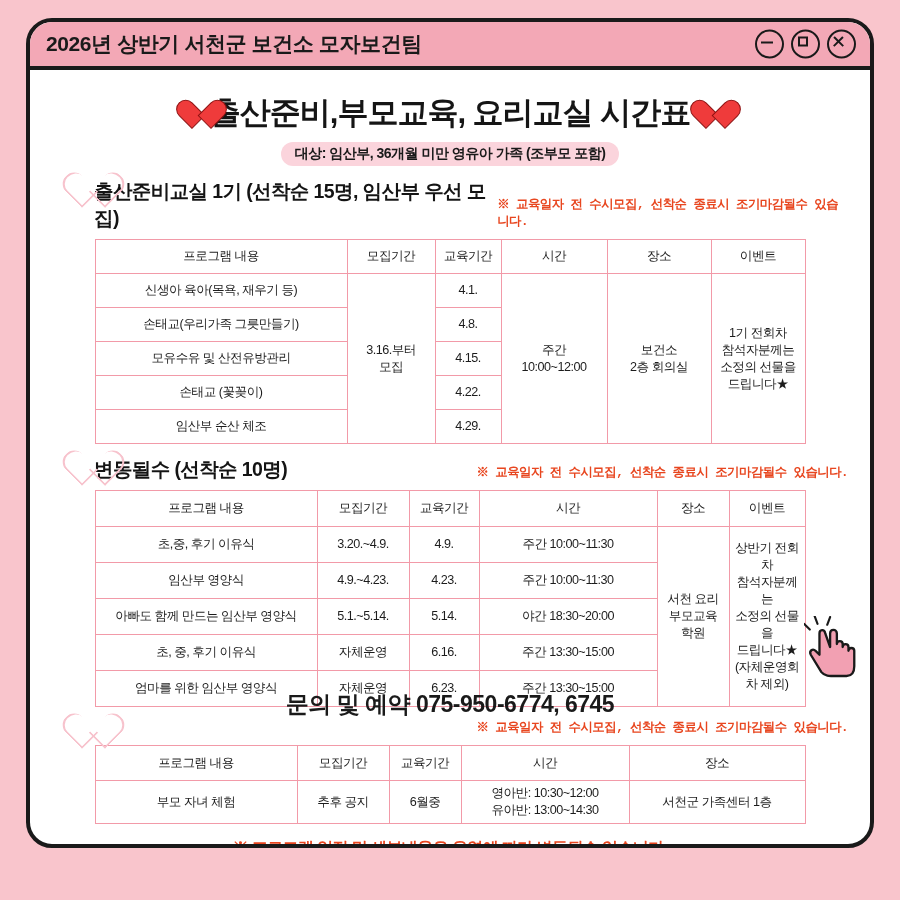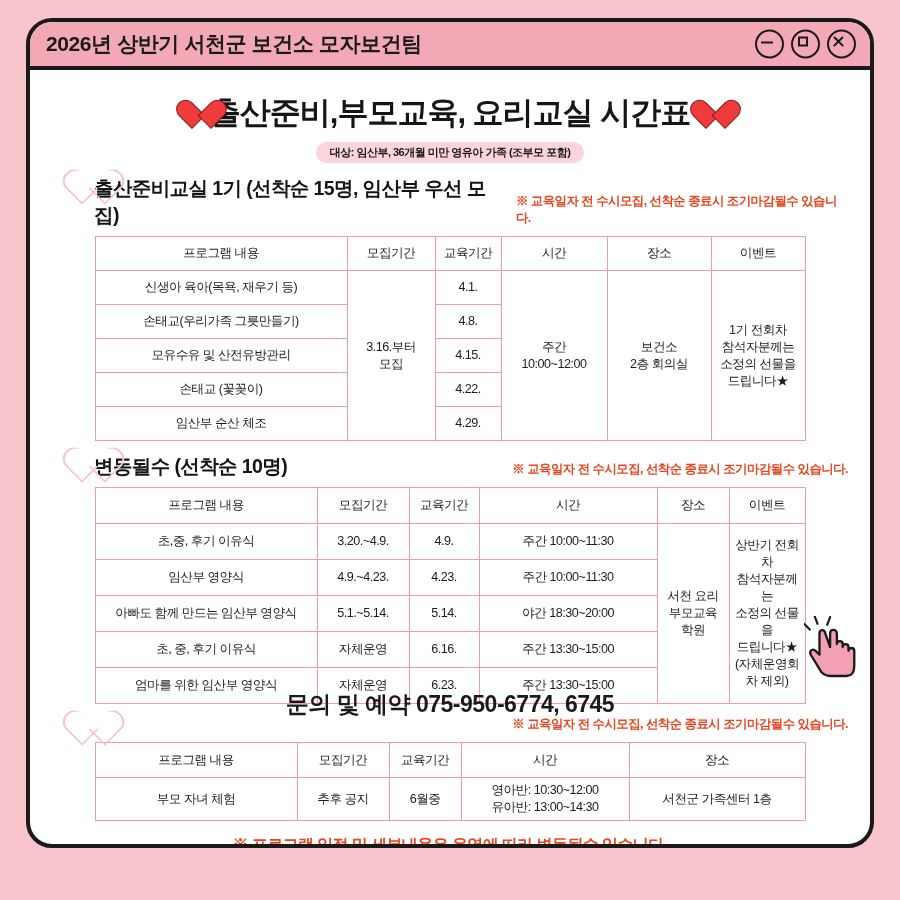--- a/index.html
+++ b/index.html
@@ -113,21 +113,21 @@
   }
   .heart:before { left: 16px; transform: rotate(-45deg); transform-origin: 0 100%; }
   .heart:after { left: 16px; transform: rotate(45deg); transform-origin: 100% 100%; }
 
   .subtitle-wrap {
     display: flex;
     justify-content: center;
     margin-top: 8px;
   }
   .subtitle {
-    font-size: 11px;
+    font-size: 14px;
     font-weight: bold;
     color: #1a1a1a;
     background: #fbd4dc;
     border-radius: 13px;
     padding: 3px 14px;
     letter-spacing: -0.5px;
   }
 
   
   .deco-heart {
@@ -167,20 +167,21 @@
     color: #141414;
     letter-spacing: -0.6px;
   }
   .section-note {
     font-size: 12.4px;
     color: #e8461f;
     font-weight: bold;
     letter-spacing: -0.5px;
     margin-left: auto;
     padding-bottom: 2px;
+    font-family: Liberation Mono, monospace;
   }
   table {
     border-collapse: collapse;
     margin: 7px auto 0 auto;
     table-layout: fixed;
   }
   table td, table th {
     border: 1px solid #f29aa8;
     font-size: 12.6px;
     color: #1c1c1c;

